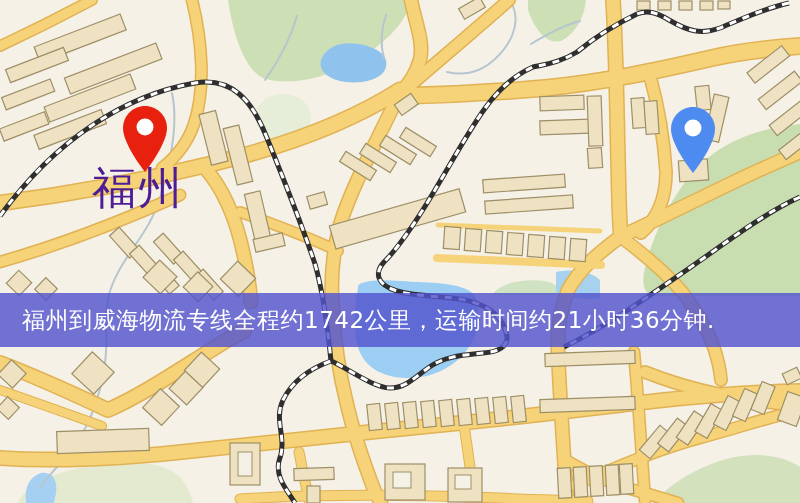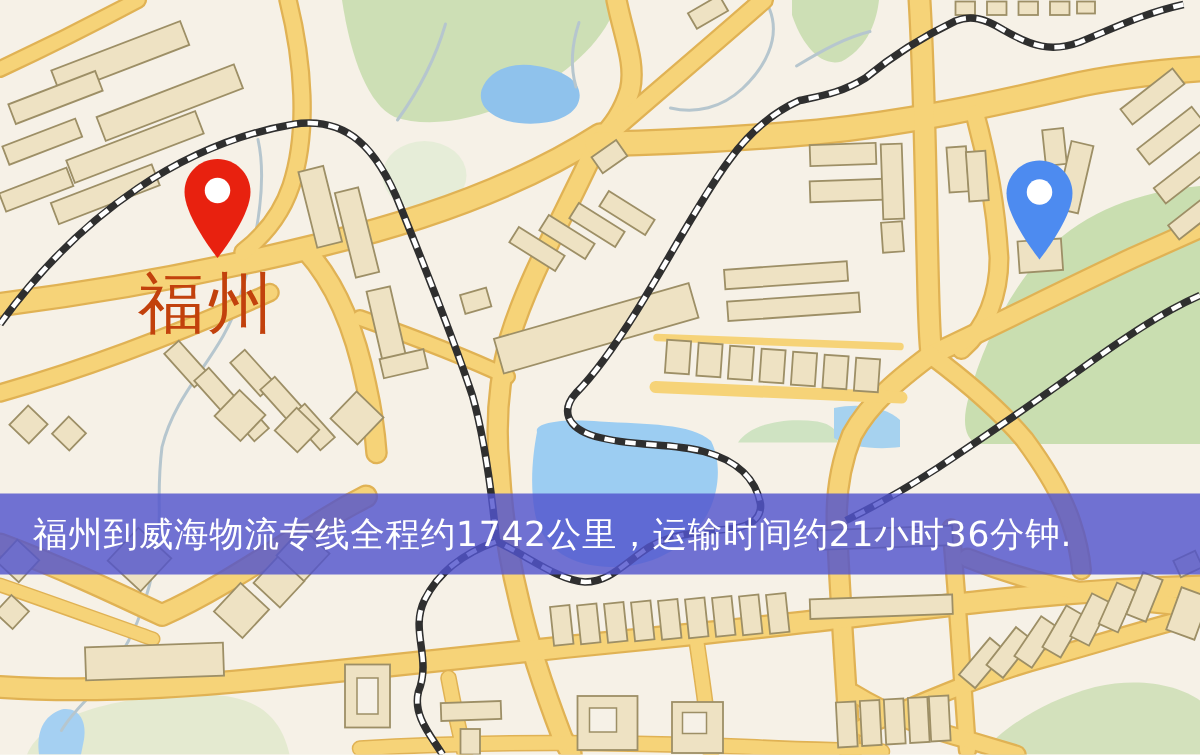--- a/index.html
+++ b/index.html
@@ -9,28 +9,28 @@
   #map-svg{position:absolute;left:0;top:0;}
   .rivers path{fill:none;stroke:#b6c6ce;stroke-width:2;stroke-linecap:round;}
   .rcase use{fill:none;stroke:#e0b254;stroke-linecap:round;stroke-linejoin:round;}
   .rfill use{fill:none;stroke:#f6d378;stroke-linecap:round;stroke-linejoin:round;}
   .bldgs rect{fill:#eee2c3;stroke:#9d8f66;stroke-width:1.2;}
   .bldgs rect.inner{fill:#f6f1e7;stroke:#9d8f66;stroke-width:1;}
   .rails use.rk{fill:none;stroke:#2f2f2f;stroke-width:5;}
   .rails use.rd{fill:none;stroke:#ffffff;stroke-width:3;stroke-dasharray:7 7;}
   .city-label{position:absolute;font-family:"DejaVu Serif","Liberation Serif",serif;
               font-size:44px;font-weight:500;letter-spacing:2px;line-height:1;white-space:nowrap;}
-  #origin-label{left:92px;top:181px;color:#c2410c;}
+  #origin-label{left:92px;top:166px;color:#4c1d95;}
   #dest-label{left:642px;top:181px;color:#2b2fd4;}
   .pin{position:absolute;width:46px;height:68px;}
   #origin-pin{left:122px;top:105px;}
   #dest-pin{left:670px;top:106px;}
   #banner{position:absolute;left:0;top:293px;width:800px;height:54px;
           background:rgba(82,84,205,0.82);display:flex;align-items:center;
-          box-sizing:border-box;padding-left:22px;margin-top:36px;}
+          box-sizing:border-box;padding-left:22px;}
   #banner p{margin:0;color:#ffffff;font-size:23px;letter-spacing:0.5px;}
 </style>
 </head>
 <body>
 
 <div id="stage">
 
   <svg id="map-svg" width="800" height="503" viewBox="0 0 800 503">
     <defs>
       <path id="r1" d="M0,46 C30,32 62,16 92,0"></path>

